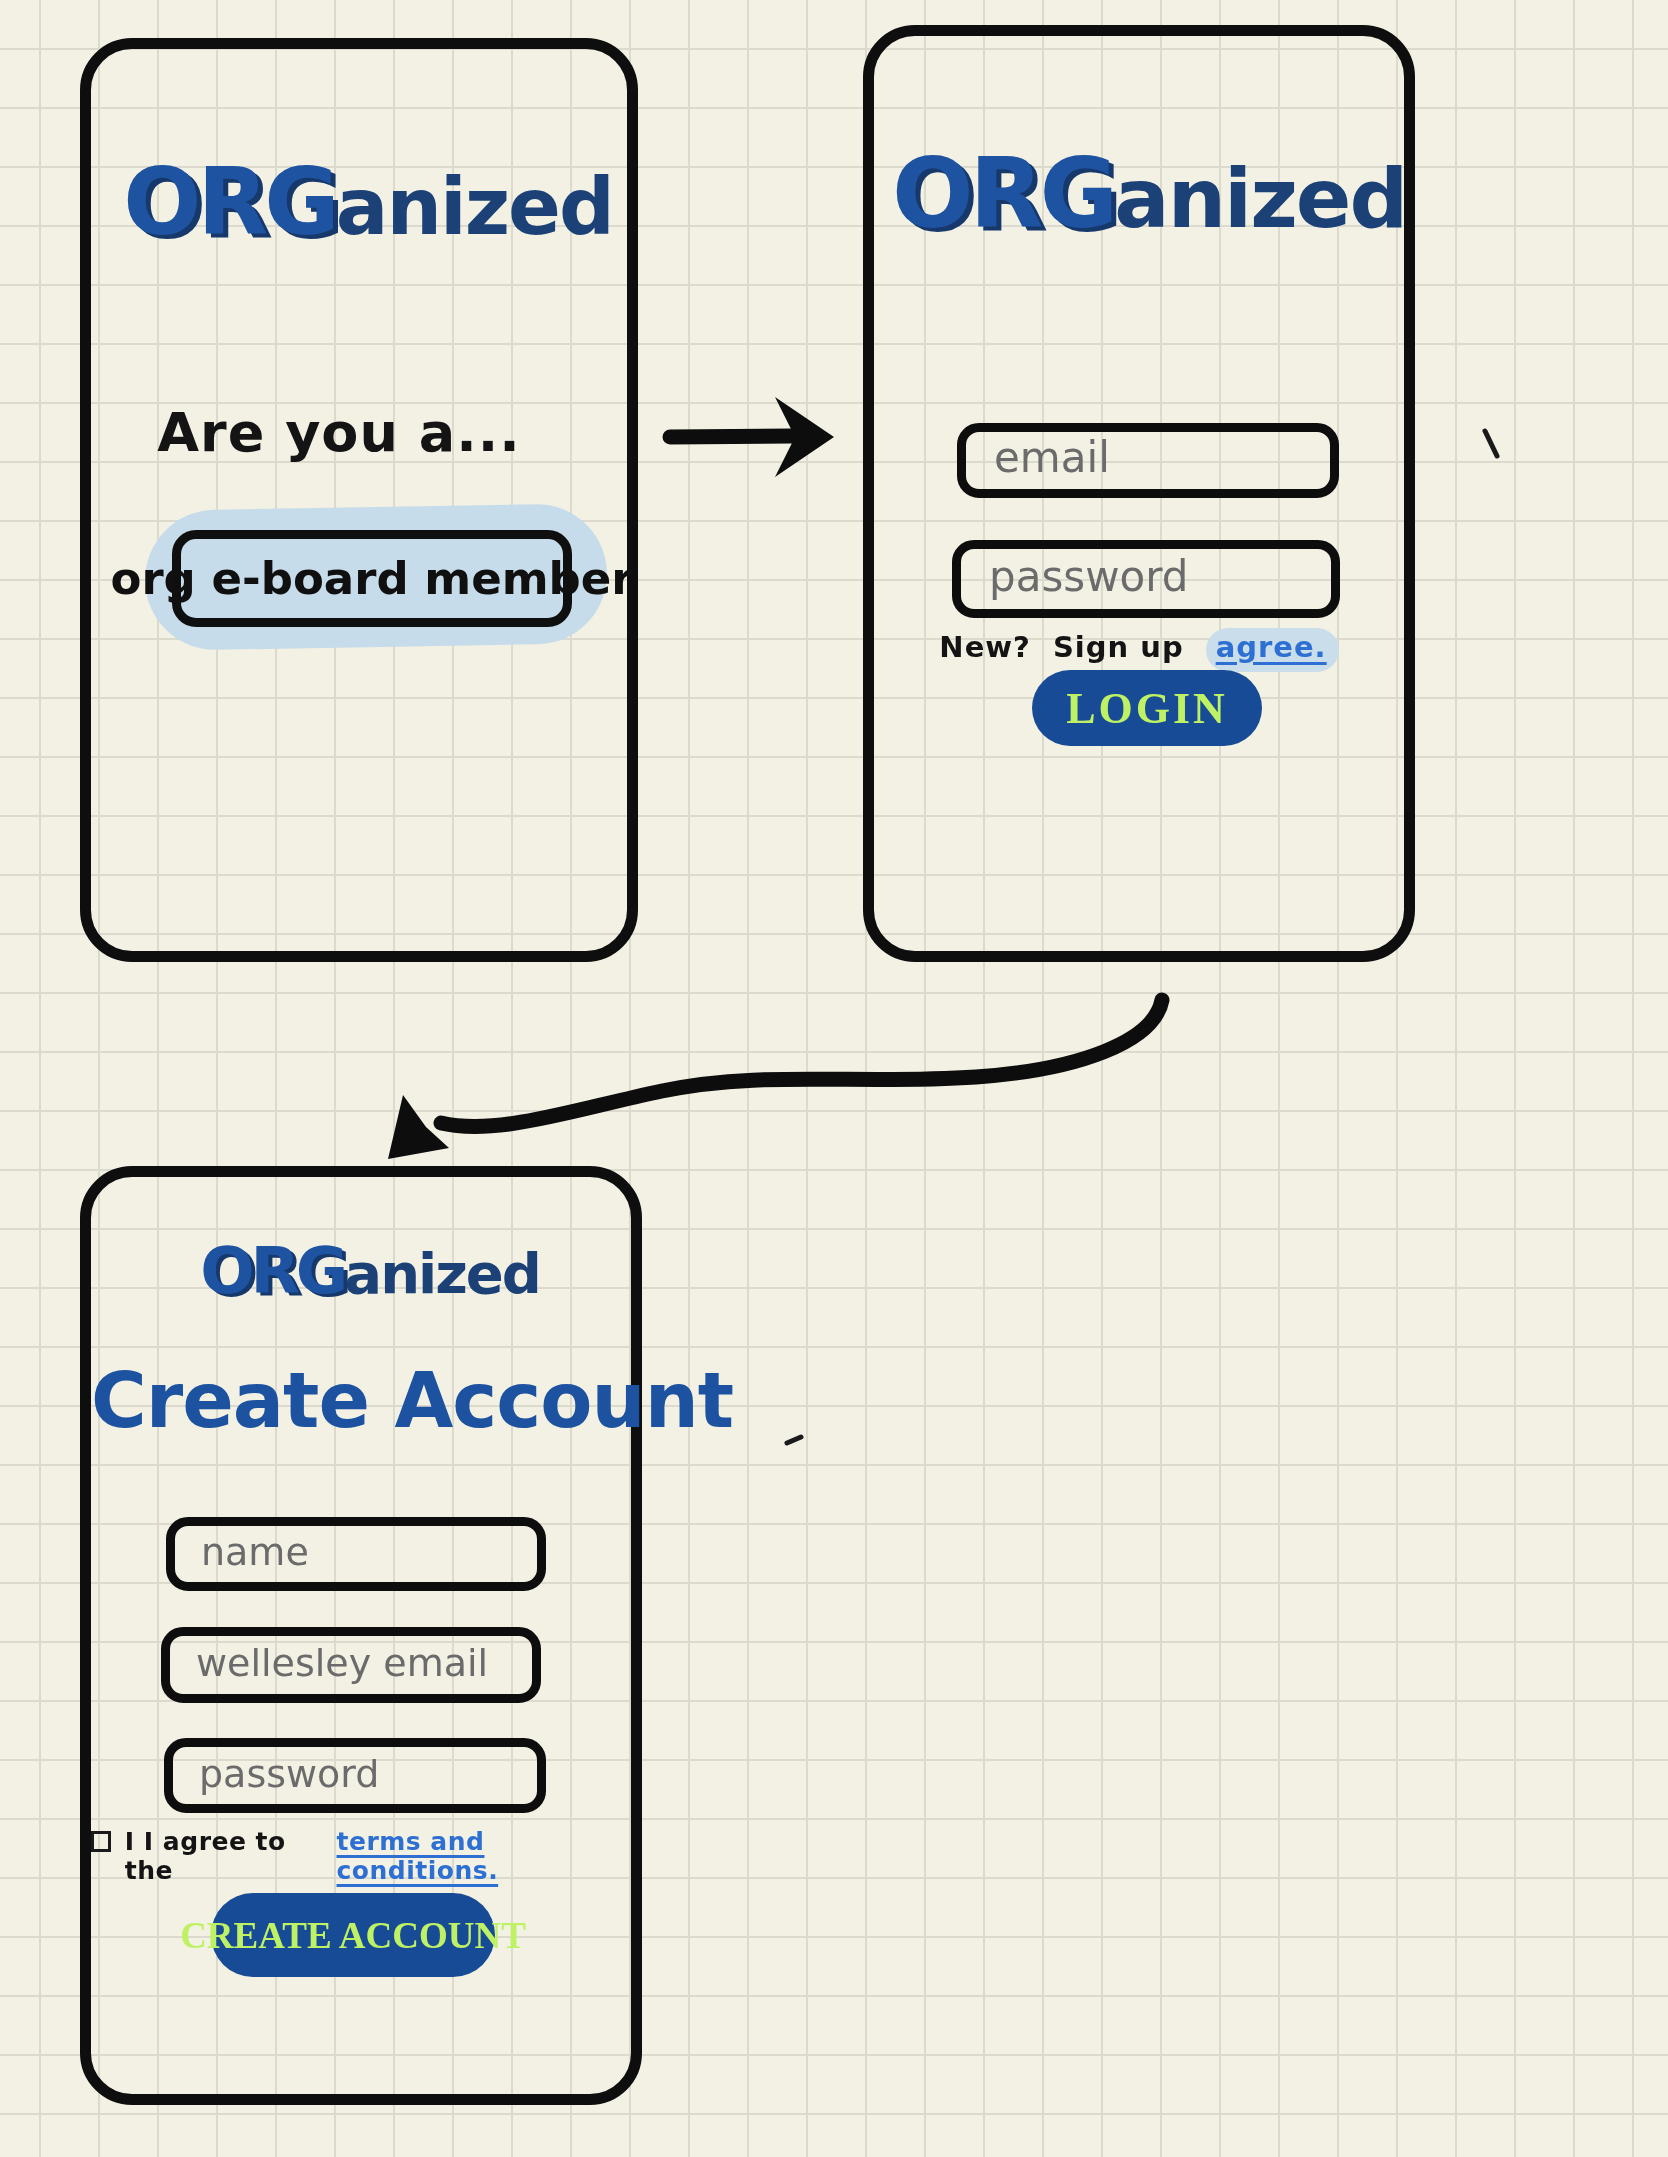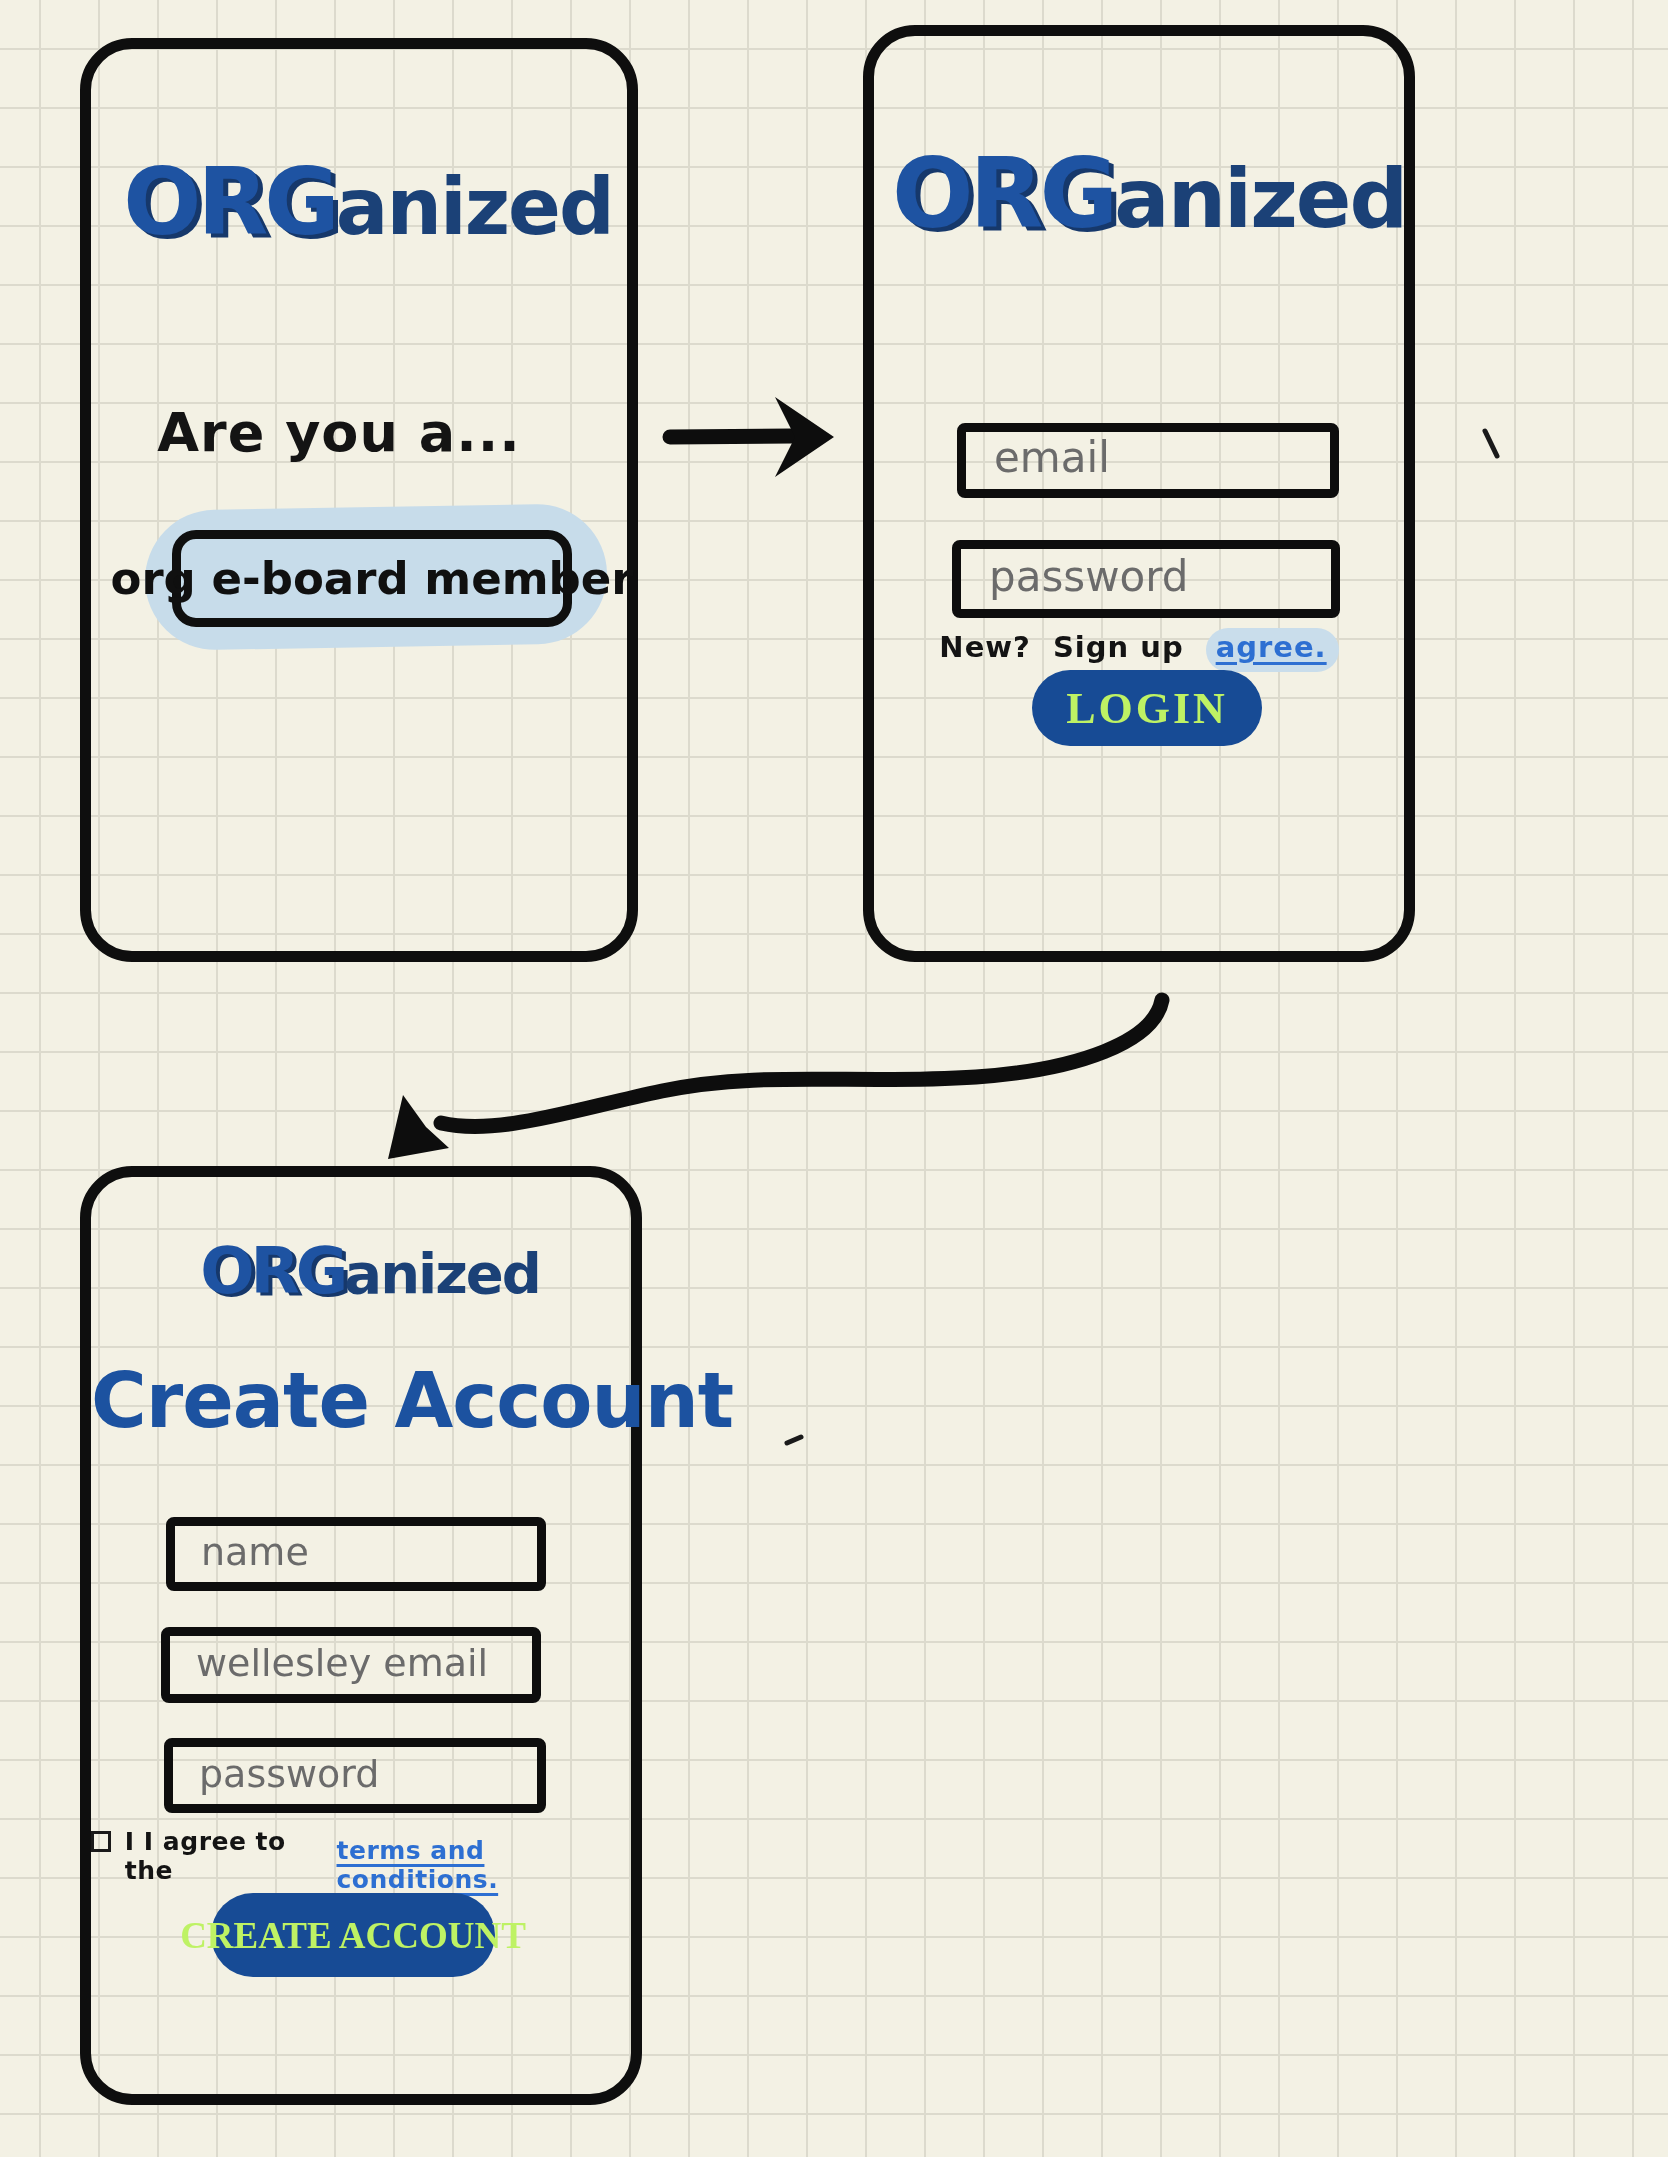--- a/index.html
+++ b/index.html
@@ -75,21 +75,21 @@
     font-family:inherit;
     font-size:45px;font-weight:700;color:#101010;
     background:transparent;cursor:pointer;
     white-space:nowrap;
   }
   #btn-eboard{left:81px;top:481px;width:400px;height:97px;background:#c7dcea;}
   #btn-student{left:81px;top:630px;width:395px;height:94px;}
 
   .sketch-input{
     position:absolute;
-    border:9px solid #0d0d0d;border-radius:8px;
+    border:9px solid #0d0d0d;border-radius:22px;
     box-sizing:border-box;
     background:transparent;
     font-family:inherit;
     color:#5d5d5d;
     outline:none;
   }
   .sketch-input::placeholder{color:#6b6b6b;opacity:1;}
   #login-email{left:83px;top:387px;width:382px;height:75px;font-size:42px;padding:0 0 6px 28px;}
   #login-password{left:78px;top:504px;width:388px;height:78px;font-size:42px;padding:0 0 6px 28px;}
 
@@ -142,21 +142,21 @@
     letter-spacing:0.5px;
   }
   .checkbox{
     display:inline-block;
     width:15px;height:15px;
     border:3px solid #1a1a1a;
     margin:4px 14px 0 0;
     cursor:pointer;
     background:transparent;
   }
-  .terms-row .link{margin-left:10px;margin-top:9px;}
+  .terms-row .link{margin-left:10px;}
 
   .flow-layer{position:absolute;left:0;top:0;pointer-events:none;}
 </style>
 </head>
 <body>
 
 <div id="canvas">
 
   <div class="phone" id="screen-role">
     <div class="logo">

